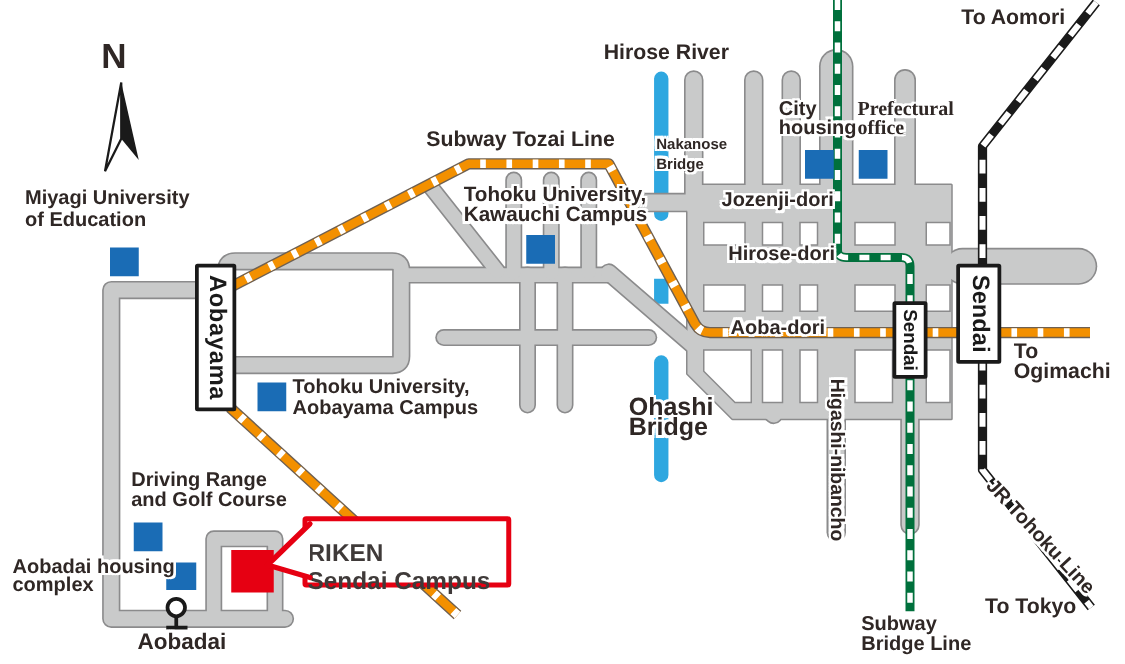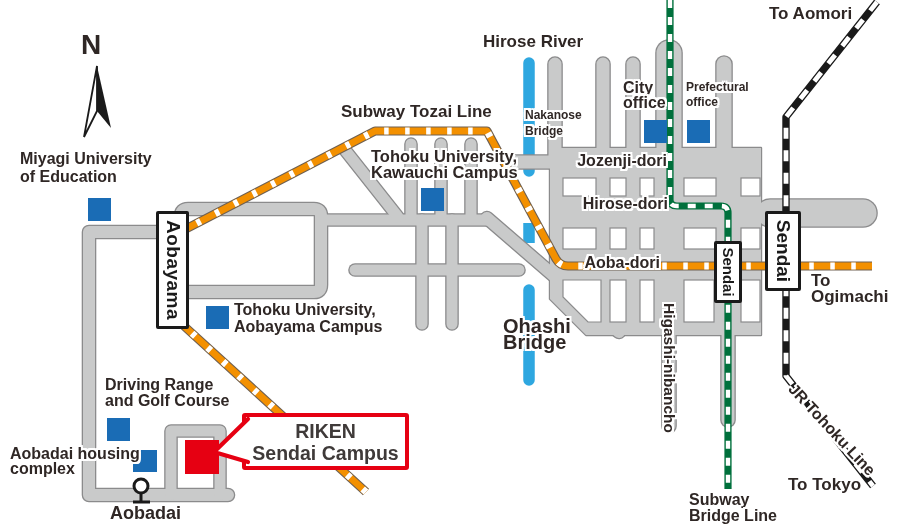--- a/index.html
+++ b/index.html
@@ -13,21 +13,21 @@
   .right{text-align:right;}
   .sq{position:absolute;width:23px;height:23px;background:#1a6cb5;}
   .sq-red{position:absolute;width:34px;height:34px;background:#e60012;}
   .stationbox{position:absolute;background:#fff;border:3.2px solid #1a1a1a;border-radius:2px;box-sizing:border-box;}
   .vtext{position:absolute;left:50%;top:50%;transform:translate(-50%,-50%) rotate(90deg);
          white-space:nowrap;font-weight:bold;color:#1a1a1a;}
   .rot-wrap{position:absolute;}
   .rot-wrap span{display:inline-block;white-space:nowrap;}
   #callout{position:absolute;left:242px;top:413px;width:167px;height:57px;box-sizing:border-box;
            background:#fff;border:4px solid #e60012;border-radius:3px;}
-  #callout .lbl{position:static;display:block;text-align:center;padding-top:4px;
+  #callout .lbl{position:static;display:block;text-align:left;padding-top:16px;
                 font-size:19.5px;line-height:21.5px;text-shadow:none;color:#3f3a39;}
   #arrow-svg{position:absolute;left:206px;top:411px;}
 </style>
 </head>
 <body>
 
 <div id="stage">
 
   <svg id="map-svg" width="900" height="531" viewBox="0 0 900 531">
 
@@ -154,22 +154,22 @@
   <div class="lbl" style="left:81px;top:30px;font-size:28px;">N</div>
   <div class="lbl" style="left:10px;top:150px;font-size:16px;line-height:17.5px;margin-left:10px;">Miyagi University
 of Education</div>
   <div class="lbl" style="left:341px;top:103px;font-size:17px;">Subway Tozai Line</div>
   <div class="lbl" style="left:483px;top:33px;font-size:17px;">Hirose River</div>
   <div class="lbl" style="left:525px;top:108px;font-size:12px;line-height:15.5px;">Nakanose
 Bridge</div>
   <div class="lbl" style="left:371px;top:148px;font-size:16.5px;line-height:16px;">Tohoku University,
 Kawauchi Campus</div>
   <div class="lbl" style="left:623px;top:80px;font-size:16px;line-height:15px;">City
-office</div>
-  <div class="lbl" style="left:686px;top:80px;font-size:12px;line-height:15px;">Prefectural
+housing</div>
+  <div class="lbl" style="left:686px;top:80px;font-size:16px;line-height:15px;font-family:Liberation Serif, serif;">Prefectural
 office</div>
   <div class="lbl right" style="left:560px;top:153px;width:107px;font-size:16px;">Jozenji-dori</div>
   <div class="lbl right" style="left:561px;top:196px;width:107px;font-size:16px;">Hirose-dori</div>
   <div class="lbl right" style="left:553px;top:255px;width:107px;font-size:16px;">Aoba-dori</div>
   <div class="lbl" style="left:769px;top:5px;font-size:17px;">To Aomori</div>
   <div class="lbl" style="left:811px;top:273px;font-size:17px;line-height:15.5px;">To
 Ogimachi</div>
   <div class="rot-wrap" style="left:797px;top:380px;">
     <span class="lbl" style="position:static;font-size:16px;transform:rotate(47deg);transform-origin:0 0;">JR Tohoku Line</span>
   </div>

